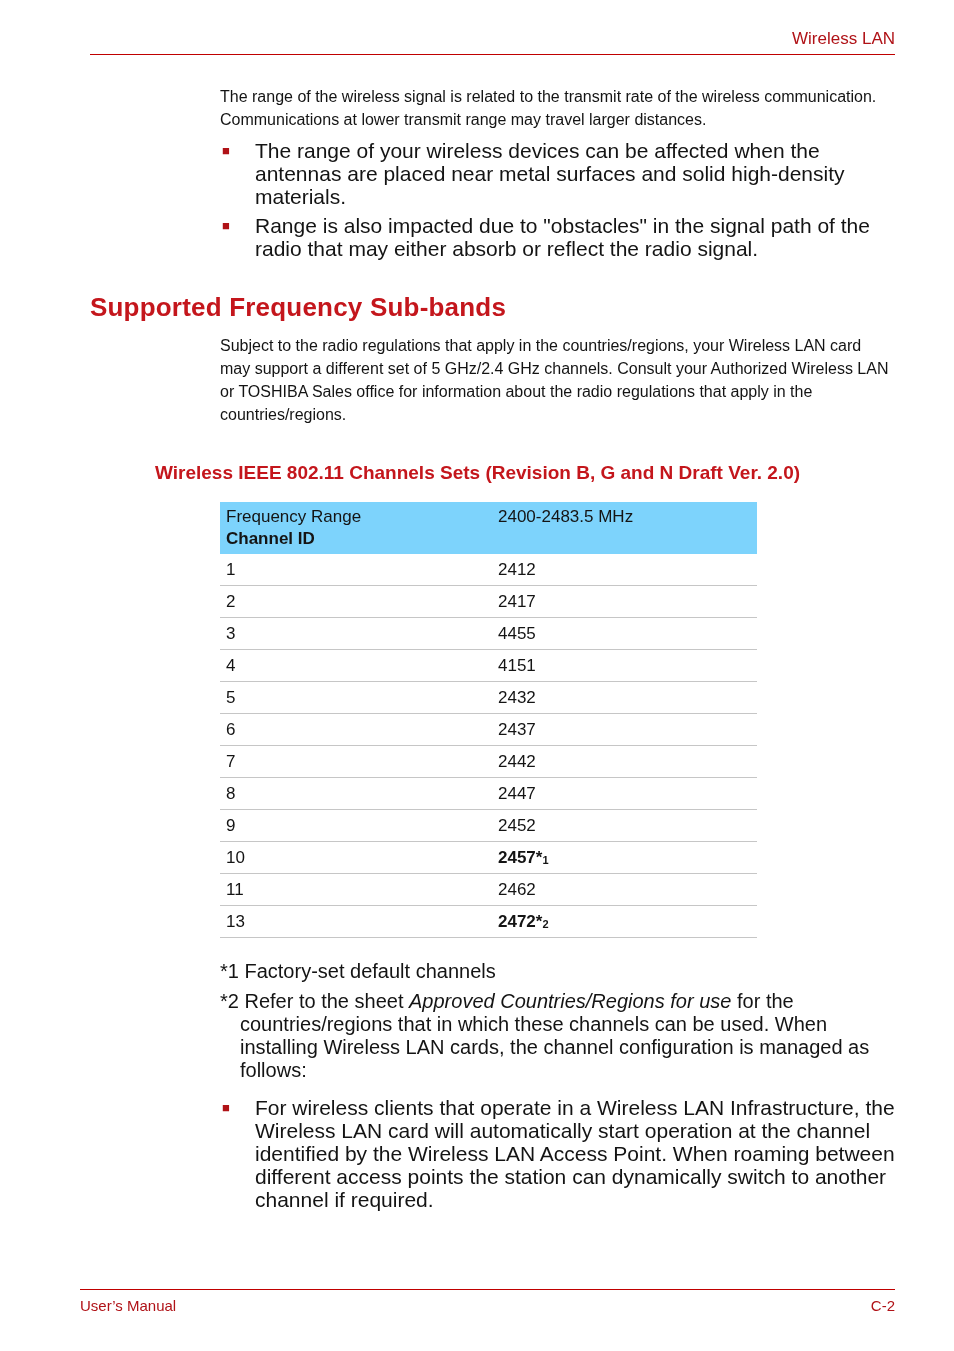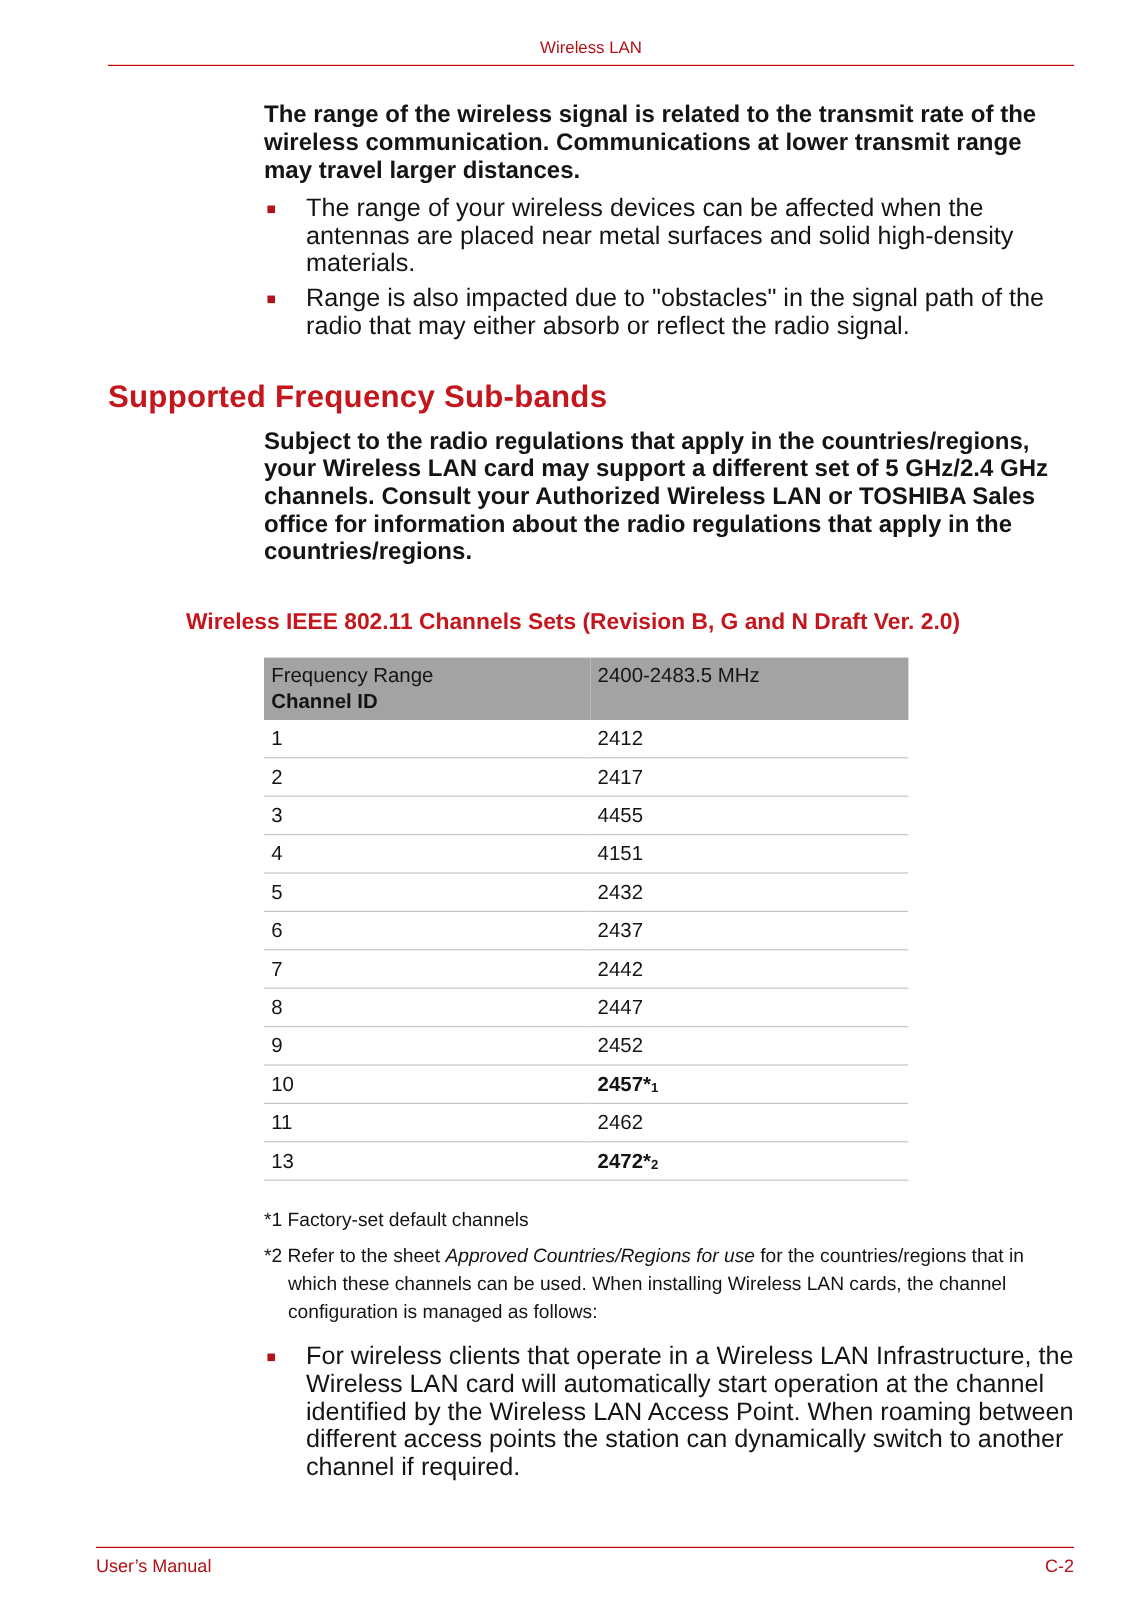--- a/index.html
+++ b/index.html
@@ -11,33 +11,33 @@
     position: relative;
     overflow: hidden;
   }
   .page {
     position: absolute; inset: 0;
     padding: 30px 59px 0 90px;
   }
   
   .doc-header { }
   .doc-header .header-title {
-    text-align: center;
+    text-align: right;
     color: #b01217;
-    font-size: 14px;
+    font-size: 17px;
     line-height: 18px;
   }
   .rule {
     border: none;
     border-top: 1px solid #c00000;
     margin-top: 6px;
   }
   
   .content { margin-top: 30px; margin-left: 130px; width: 675px; }
-  .body-text { font-size: 20px; line-height: 23px; font-weight: bold; }
+  .body-text { font-size: 16px; line-height: 23px; }
   .bullets { margin-top: 8px; }
   .bullet-item { display: flex; margin-bottom: 6px; }
   .bullet-marker {
     width: 35px; flex: 0 0 35px;
     color: #b01217;
     font-size: 13px; line-height: 23px;
     padding-left: 2px;
   }
   .bullet-text { font-size: 21px; line-height: 23px; }
   h1.section-title {
@@ -59,41 +59,41 @@
   
   table.channel-table {
     margin-top: 18px;
     width: 537px;
     border-collapse: collapse;
     font-size: 17px;
   }
   table.channel-table col.c1 { width: 272px; }
   table.channel-table col.c2 { width: 265px; }
   table.channel-table thead td {
-    background: #a3a3a3;
+    background: #7dd3fc;
     vertical-align: top;
     padding: 4px 0 4px 6px;
     line-height: 22px;
   }
   table.channel-table thead .hdr-line2 { font-weight: bold; }
   table.channel-table tbody td {
     border-bottom: 1px solid #c6c6c6;
     padding: 4px 0 4px 6px;
     line-height: 23px;
   }
   table.channel-table tbody td.bold { font-weight: bold; }
   table.channel-table sup {
     font-size: 11px;
     vertical-align: baseline;
     position: relative; top: 1px;
     line-height: 0;
   }
   
   .footnote {
-    font-size: 16px; line-height: 23px;
+    font-size: 20px; line-height: 23px;
     padding-left: 20px; text-indent: -20px;
   }
   .footnote-1 { margin-top: 22px; }
   .footnote-2 { margin-top: 7px; }
   .italic { font-style: italic; }
   .closing-bullet { margin-top: 14px; }
   
   .doc-footer {
     position: absolute;
     left: 80px; right: 59px;

